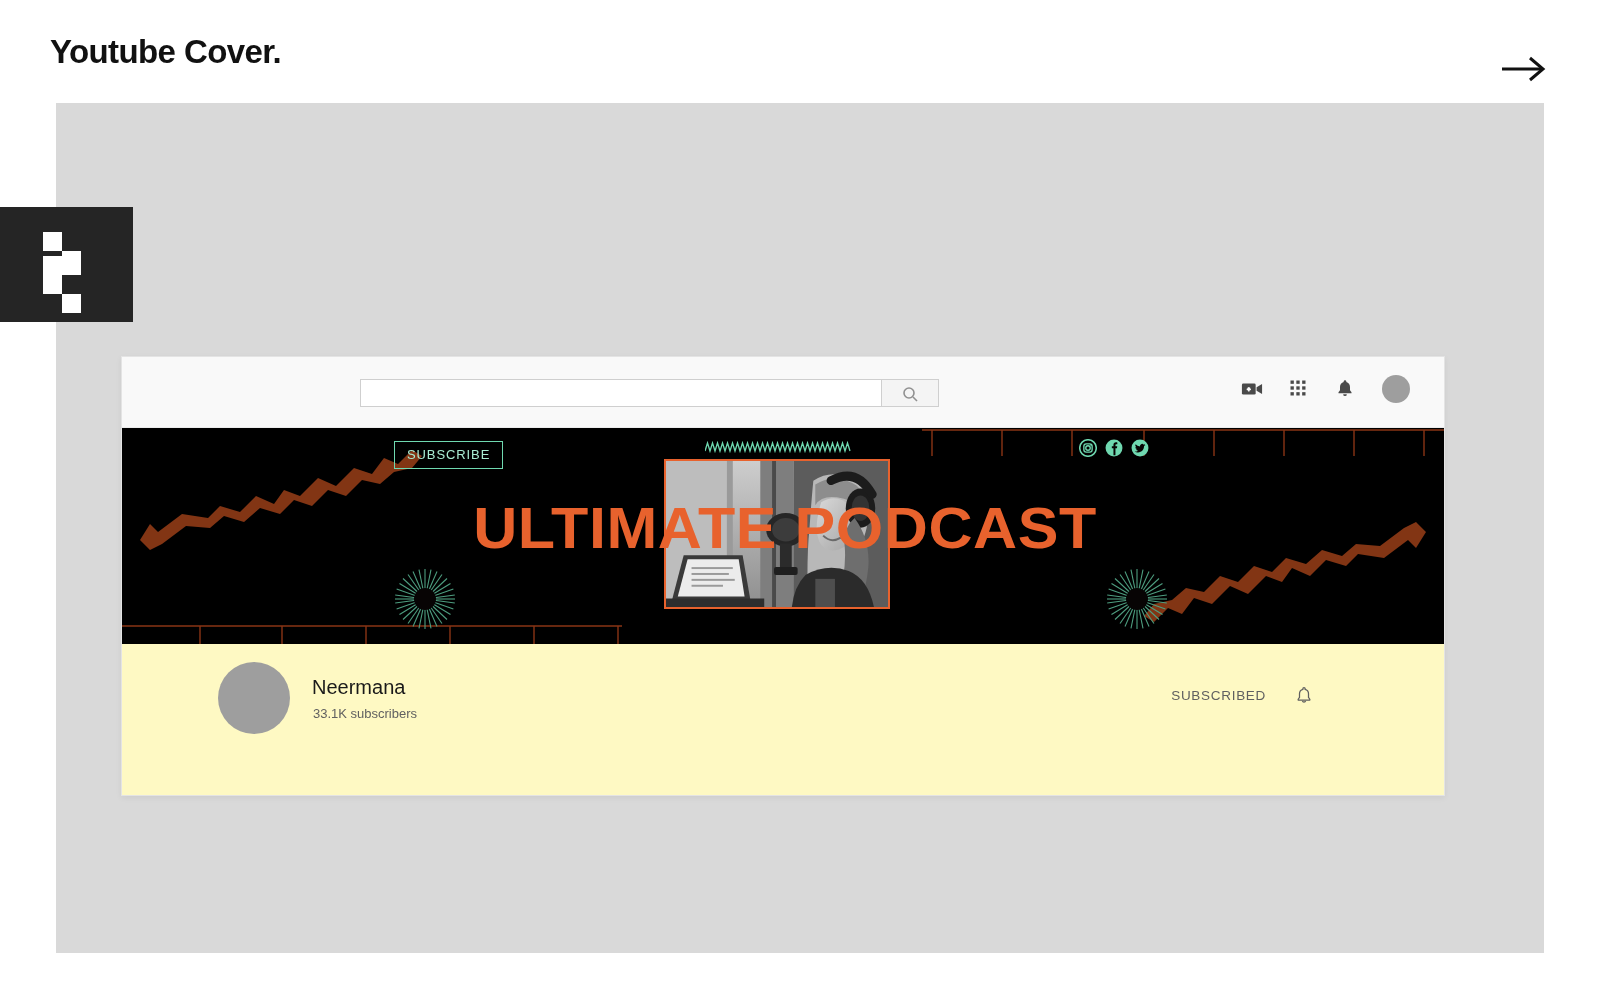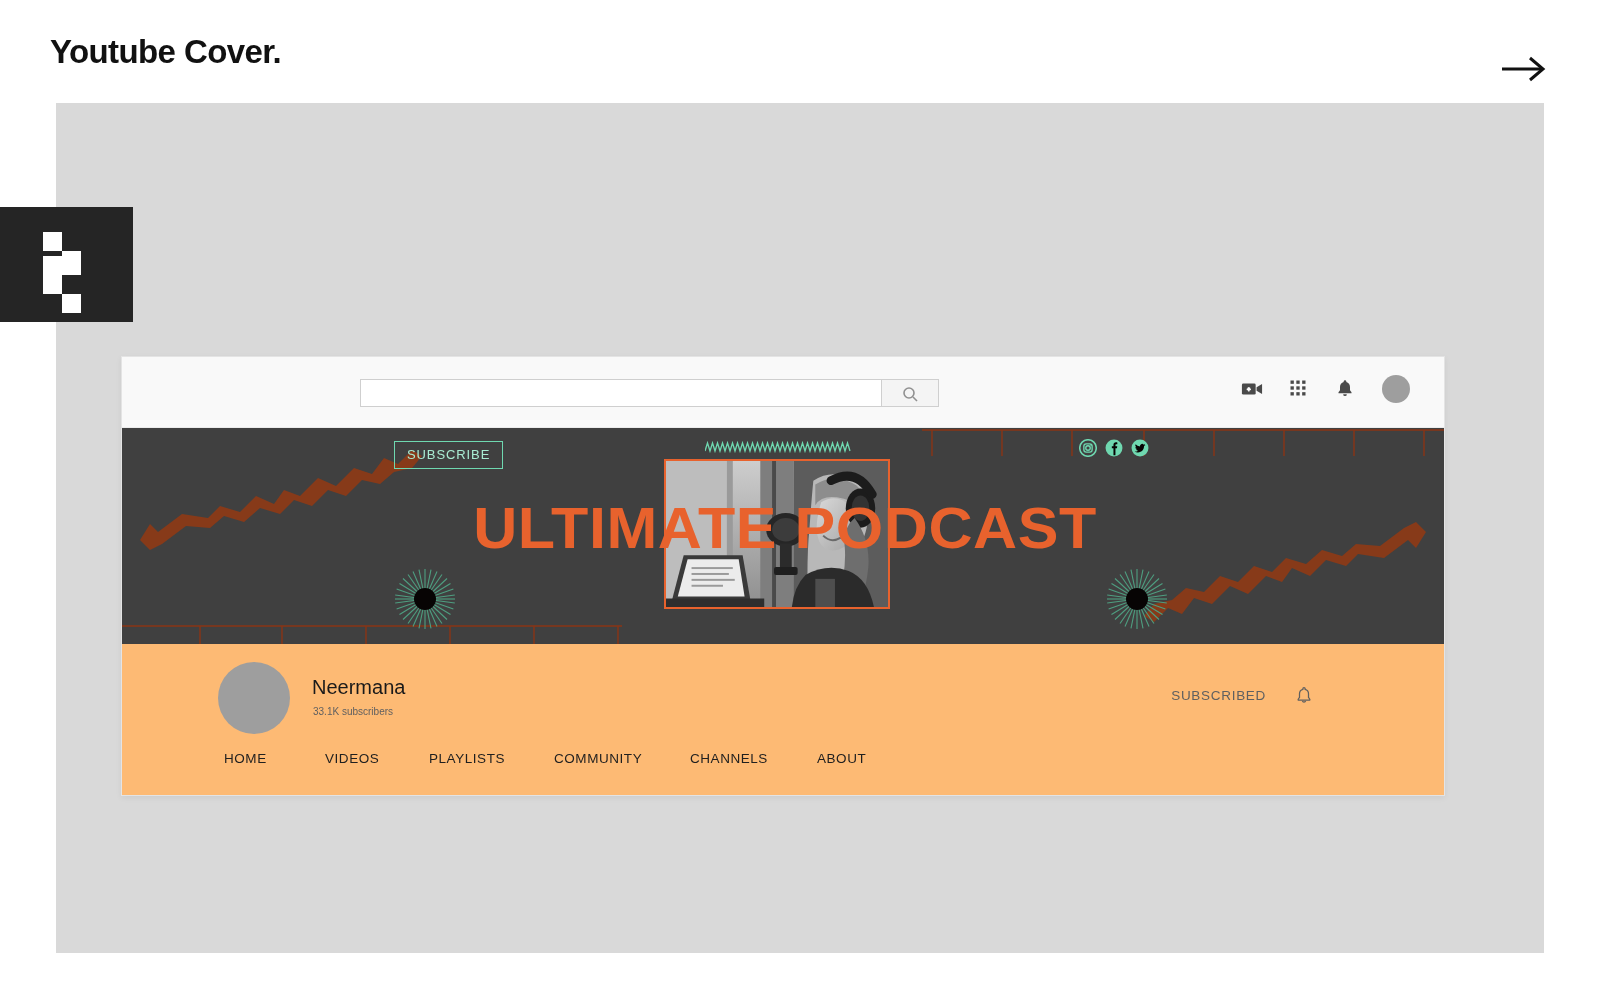--- a/index.html
+++ b/index.html
@@ -83,21 +83,21 @@
     display: flex; align-items: center; gap: 25px;
   }
   .hicon { width: 22px; height: 22px; display: block; cursor: pointer; }
   .avatar-sm {
     width: 28px; height: 28px; border-radius: 50%;
     background: #9e9e9e; cursor: pointer; display:block;
   }
 
   
   .banner {
-    position: relative; height: 216px; background: #404040; overflow: hidden;
+    position: relative; height: 216px; background: #000000; overflow: hidden;
   }
   .banner-grid-top, .banner-grid-bottom {
     position: absolute; pointer-events: none;
   }
 
   .zigzag-deco { position: absolute; pointer-events: none; }
 
   .subscribe-chip {
     position: absolute; left: 272px; top: 13px;
     border: 1.5px solid #6fd8b0;
@@ -144,34 +144,34 @@
     width: 640px; text-align: center;
     font-family: "Liberation Sans", sans-serif;
     font-size: 21px;
     color: #e8622d;
     white-space: nowrap;
   }
 
   .sunburst { position: absolute; pointer-events: none; }
 
   
-  .channel-bar { position: relative; height: 152px; background: #fdba74; }
+  .channel-bar { position: relative; height: 152px; background: #fef9c3; }
   .ch-avatar {
     position: absolute; left: 96px; top: 18px;
     width: 72px; height: 72px; border-radius: 50%;
     background: #9e9e9e; cursor: pointer;
   }
   .ch-name {
     position: absolute; left: 190px; top: 32px;
     font-size: 20px; color: #1a1a1a;
     font-family: "Liberation Sans", sans-serif;
   }
   .ch-subs {
     position: absolute; left: 191px; top: 62px;
-    font-size: 10px; color: #606060;
+    font-size: 13px; color: #606060;
     font-family: "Liberation Sans", sans-serif;
   }
   .subscribed-wrap {
     position: absolute; right: 130px; top: 40px;
     display: flex; align-items: center; gap: 28px;
   }
   .subscribed-label {
     font-size: 13.5px; letter-spacing: 0.7px; color: #606060;
     font-family: "Liberation Sans", sans-serif; cursor: pointer;
   }
@@ -467,24 +467,16 @@
       <div class="subscribed-wrap">
         <span class="subscribed-label">SUBSCRIBED</span>
         <span class="bell-outline">
           <svg viewBox="0 0 24 24" width="20" height="22" aria-hidden="true">
             <path d="M12 3.2a1.35 1.35 0 0 0-1.35 1.35v.7C8.2 5.85 6.6 8 6.6 10.6v4.3L5 17.1v1h14v-1l-1.6-2.2v-4.3c0-2.6-1.6-4.75-4.05-5.35v-.7A1.35 1.35 0 0 0 12 3.2z" fill="none" stroke="#5f5f5f" stroke-width="1.5" stroke-linejoin="round"></path>
             <path d="M10.1 19.1a1.95 1.95 0 0 0 3.8 0" fill="none" stroke="#5f5f5f" stroke-width="1.5"></path>
           </svg>
         </span>
       </div>
 
-      <div class="ch-tabs">
-        <span class="ch-tab tab-0">HOME</span>
-        <span class="ch-tab tab-1">VIDEOS</span>
-        <span class="ch-tab tab-2">PLAYLISTS</span>
-        <span class="ch-tab tab-3">COMMUNITY</span>
-        <span class="ch-tab tab-4">CHANNELS</span>
-        <span class="ch-tab tab-5">ABOUT</span>
-      </div>
     </div>
 
   </div>
 </div>
 
 </body></html>

